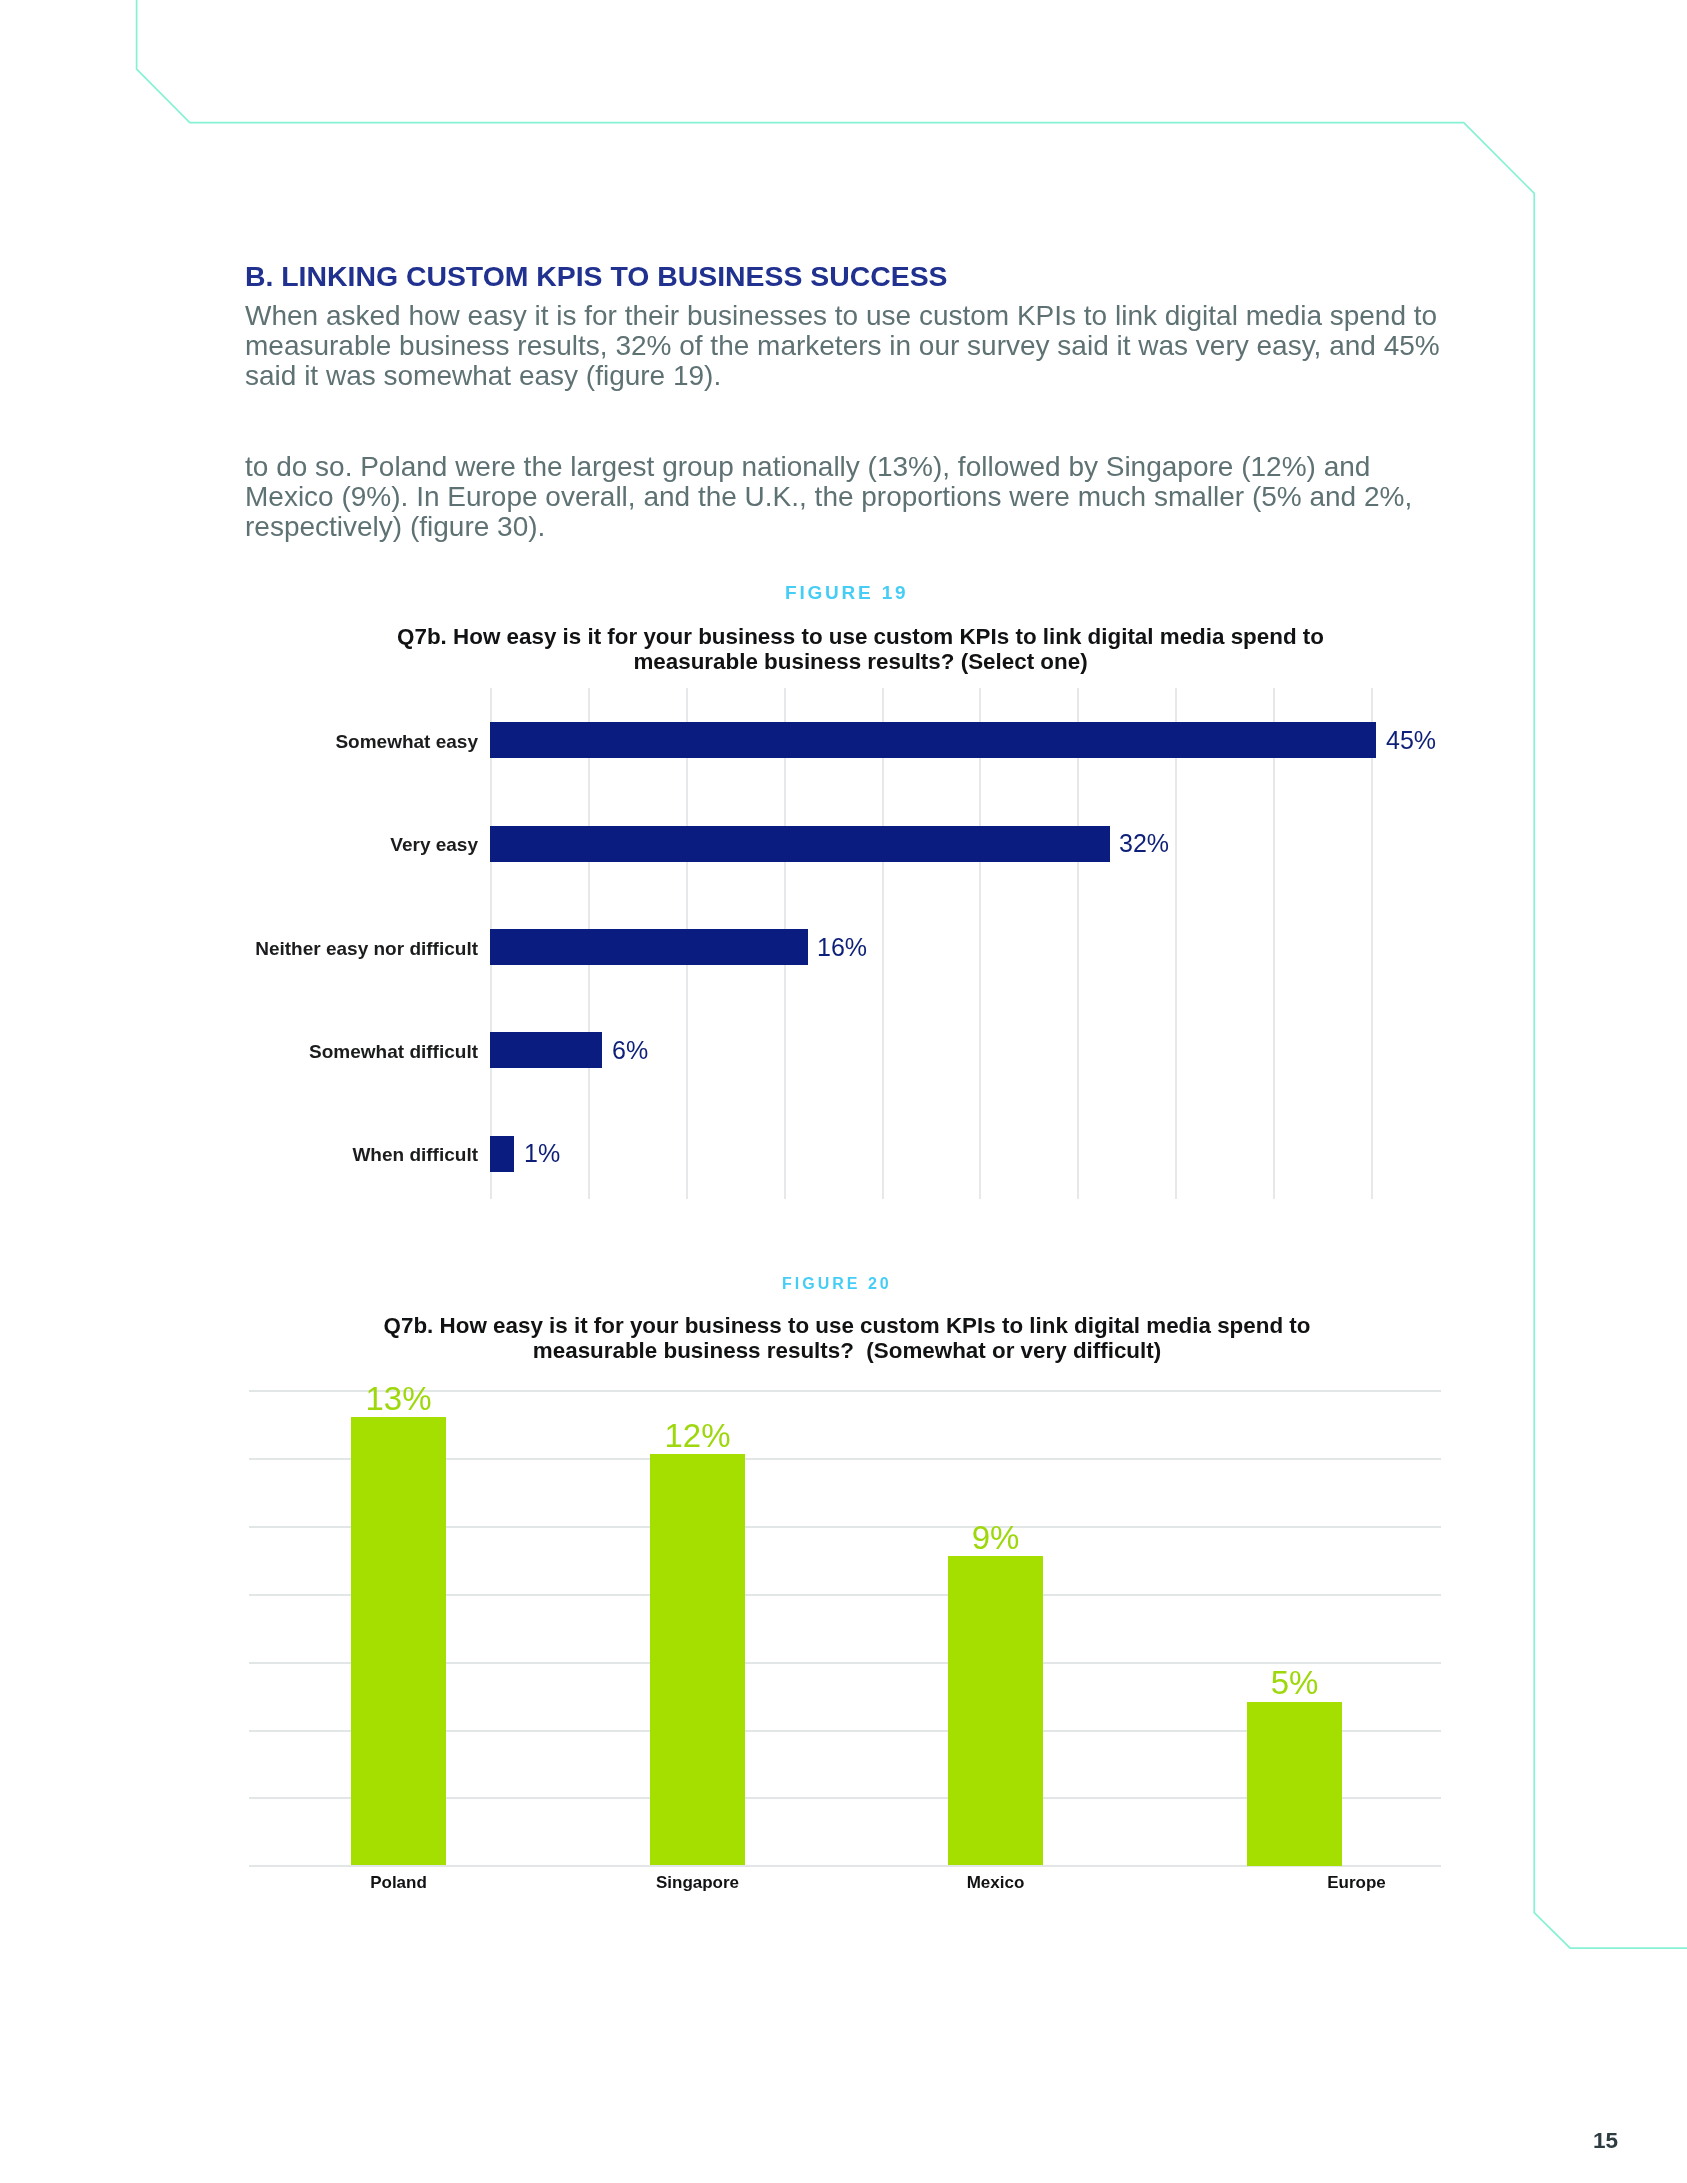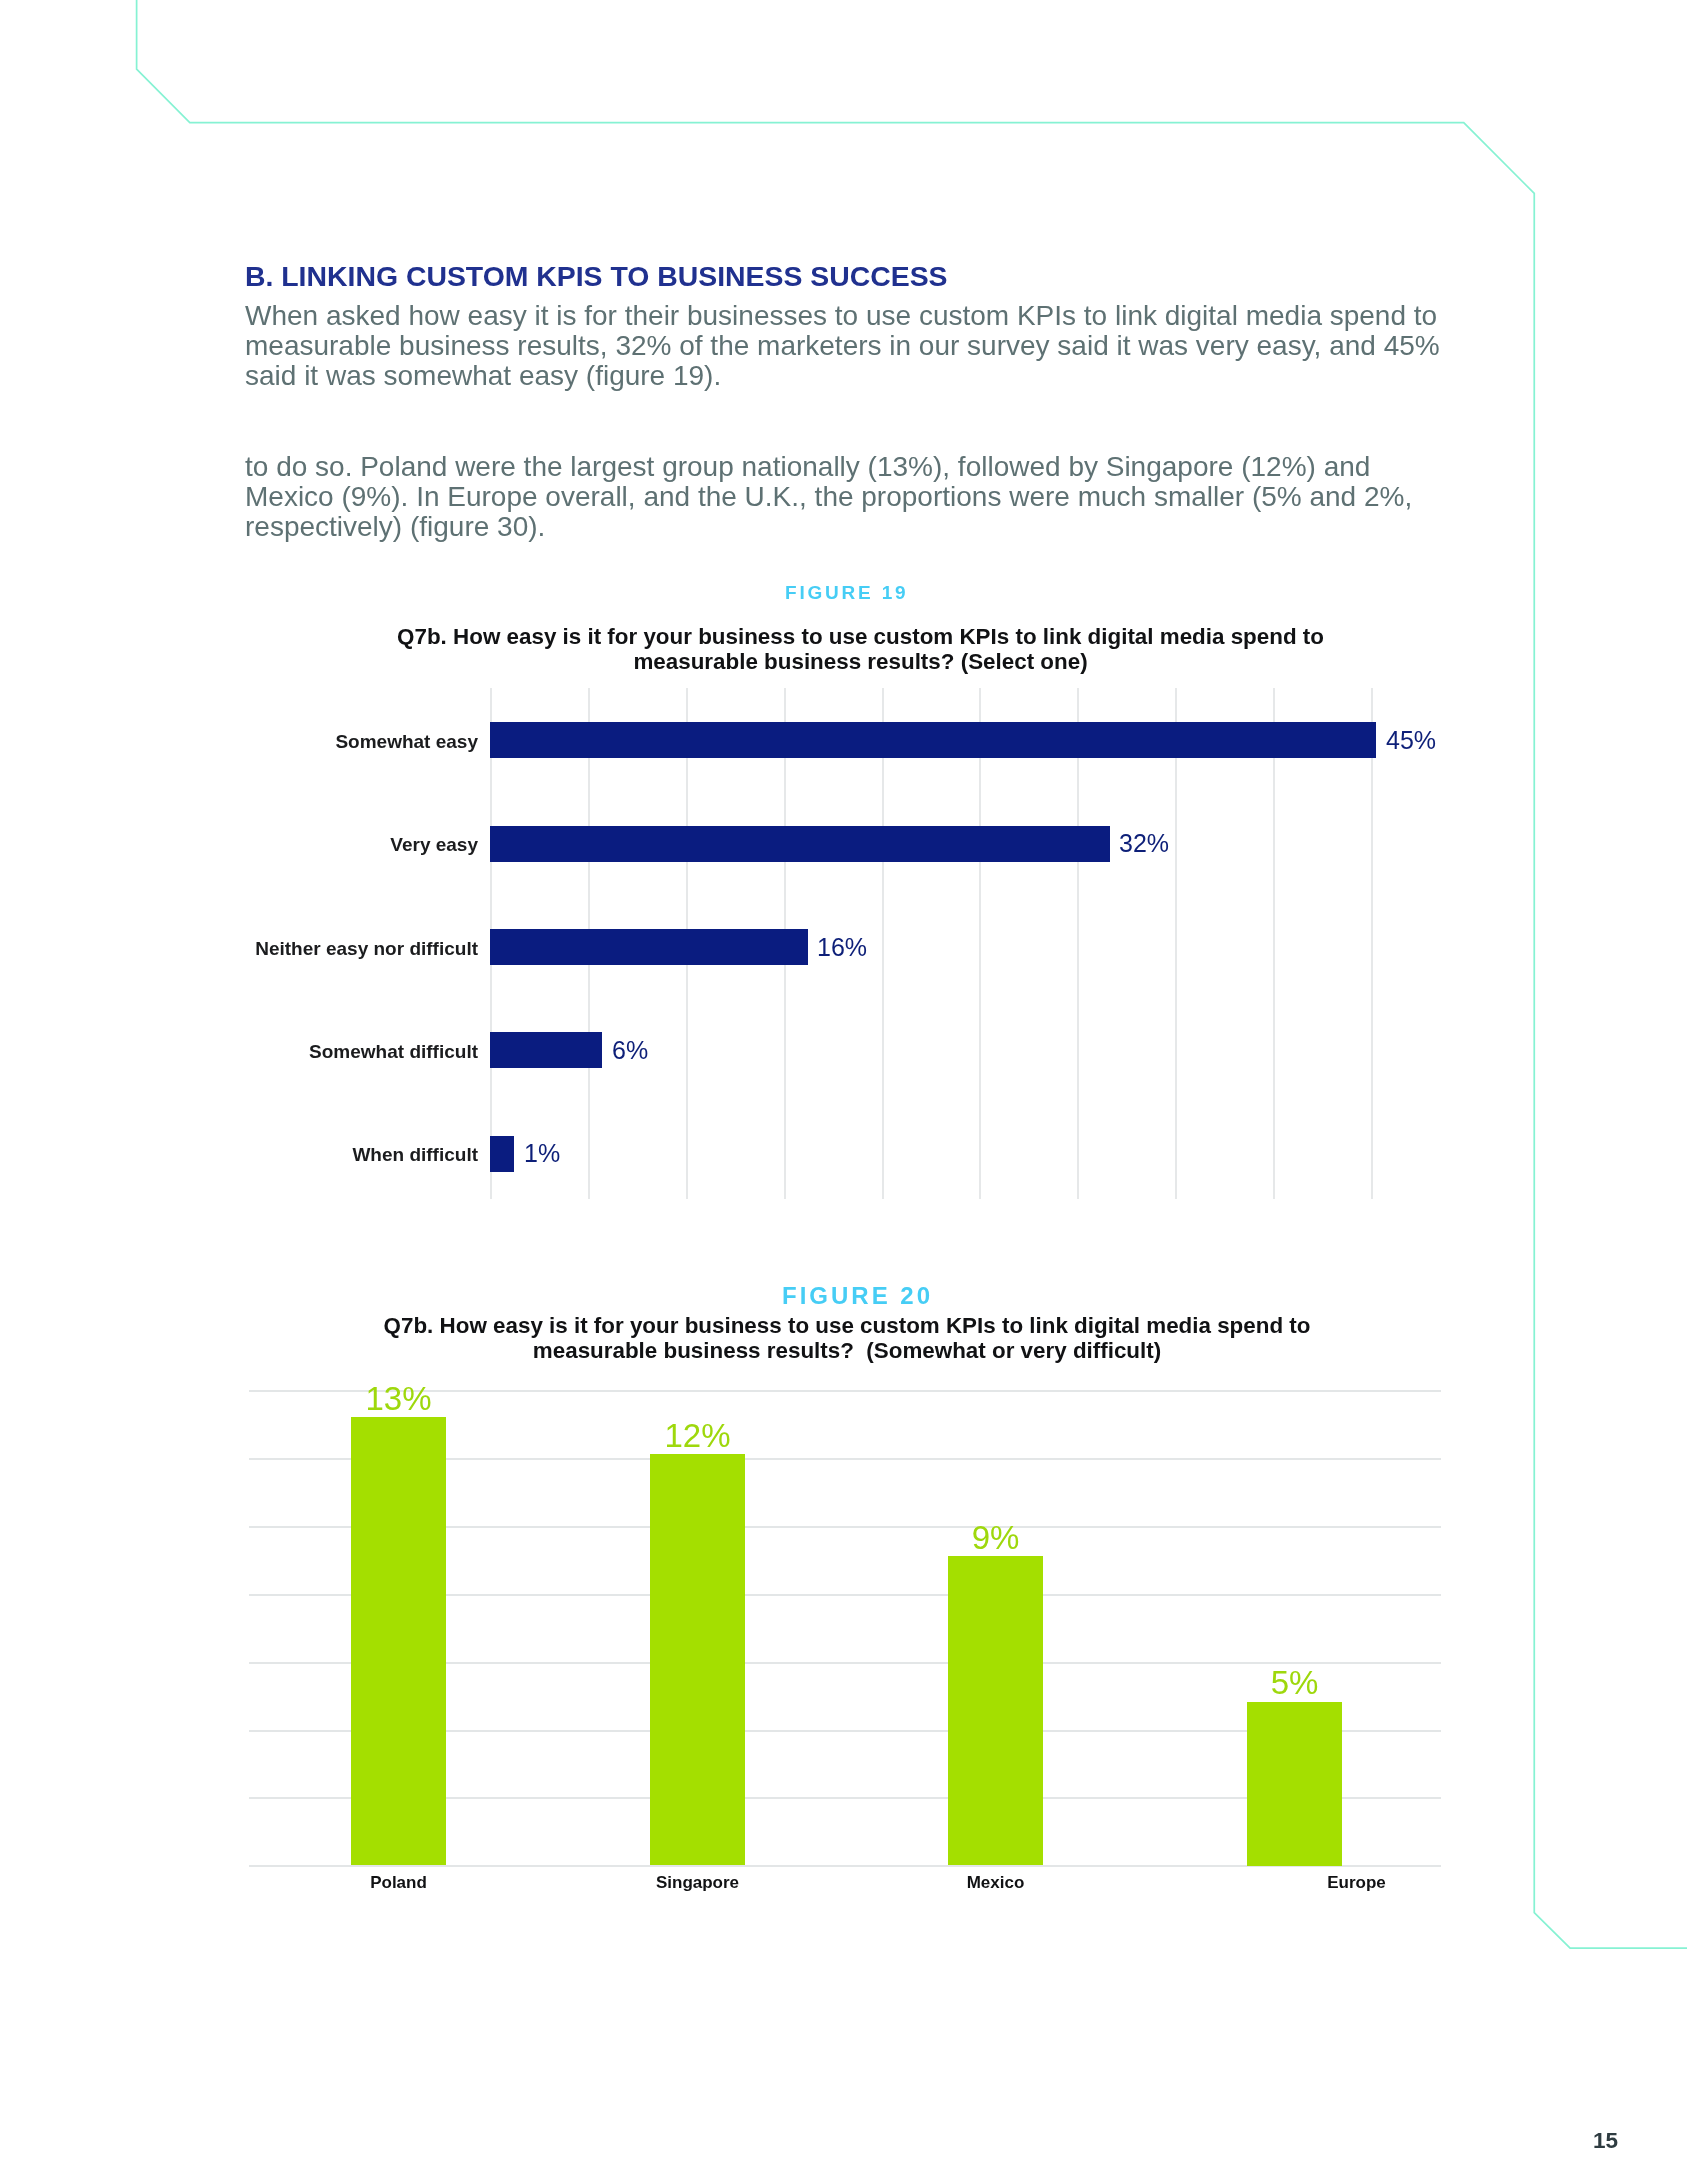--- a/index.html
+++ b/index.html
@@ -13,21 +13,21 @@
   .section-head{position:absolute;left:245px;top:261px;font-size:28.4px;font-weight:700;
                 color:#20318f;white-space:nowrap;line-height:31px;}
   .body-p{position:absolute;left:245px;font-size:28px;line-height:30px;color:#5e7173;
           font-weight:400;white-space:pre-line;}
   #para1{top:301px;}
   #para2{top:422px;}
 
   
   .fig-label{position:absolute;font-size:19px;font-weight:700;color:#46cdf5;
              letter-spacing:2.8px;white-space:nowrap;line-height:19px;}
-  .fig-label.big{font-size:24px;letter-spacing:3px;line-height:20px;margin-top:12px;}
+  .fig-label.big{font-size:16px;letter-spacing:3px;line-height:20px;}
   .fig-title{position:absolute;font-size:22.4px;font-weight:700;color:#111214;
              line-height:25px;white-space:pre;text-align:center;}
 
   
   .h-grid{position:absolute;width:1.5px;background:#e6e8e9;}
   .h-bar{position:absolute;background:#0a1c80;}
   .h-cat{position:absolute;text-align:right;font-size:19px;font-weight:700;color:#1b1c1e;
          white-space:nowrap;line-height:19px;}
   .h-val{position:absolute;font-size:25px;color:#0d1f78;font-weight:400;white-space:nowrap;
          line-height:25px;}

